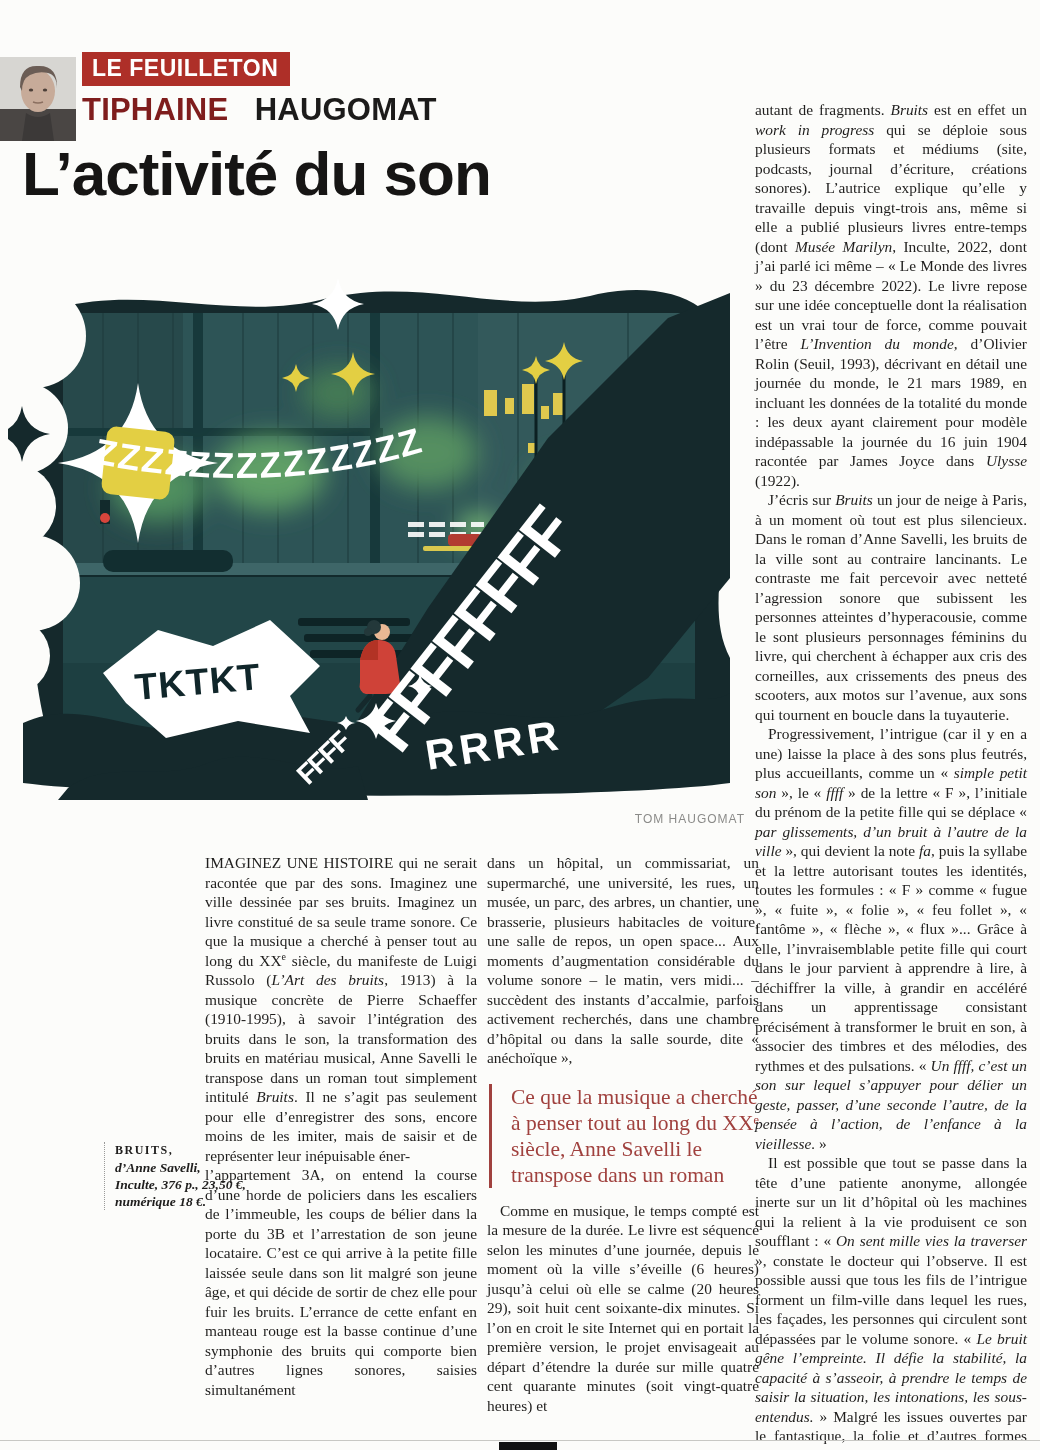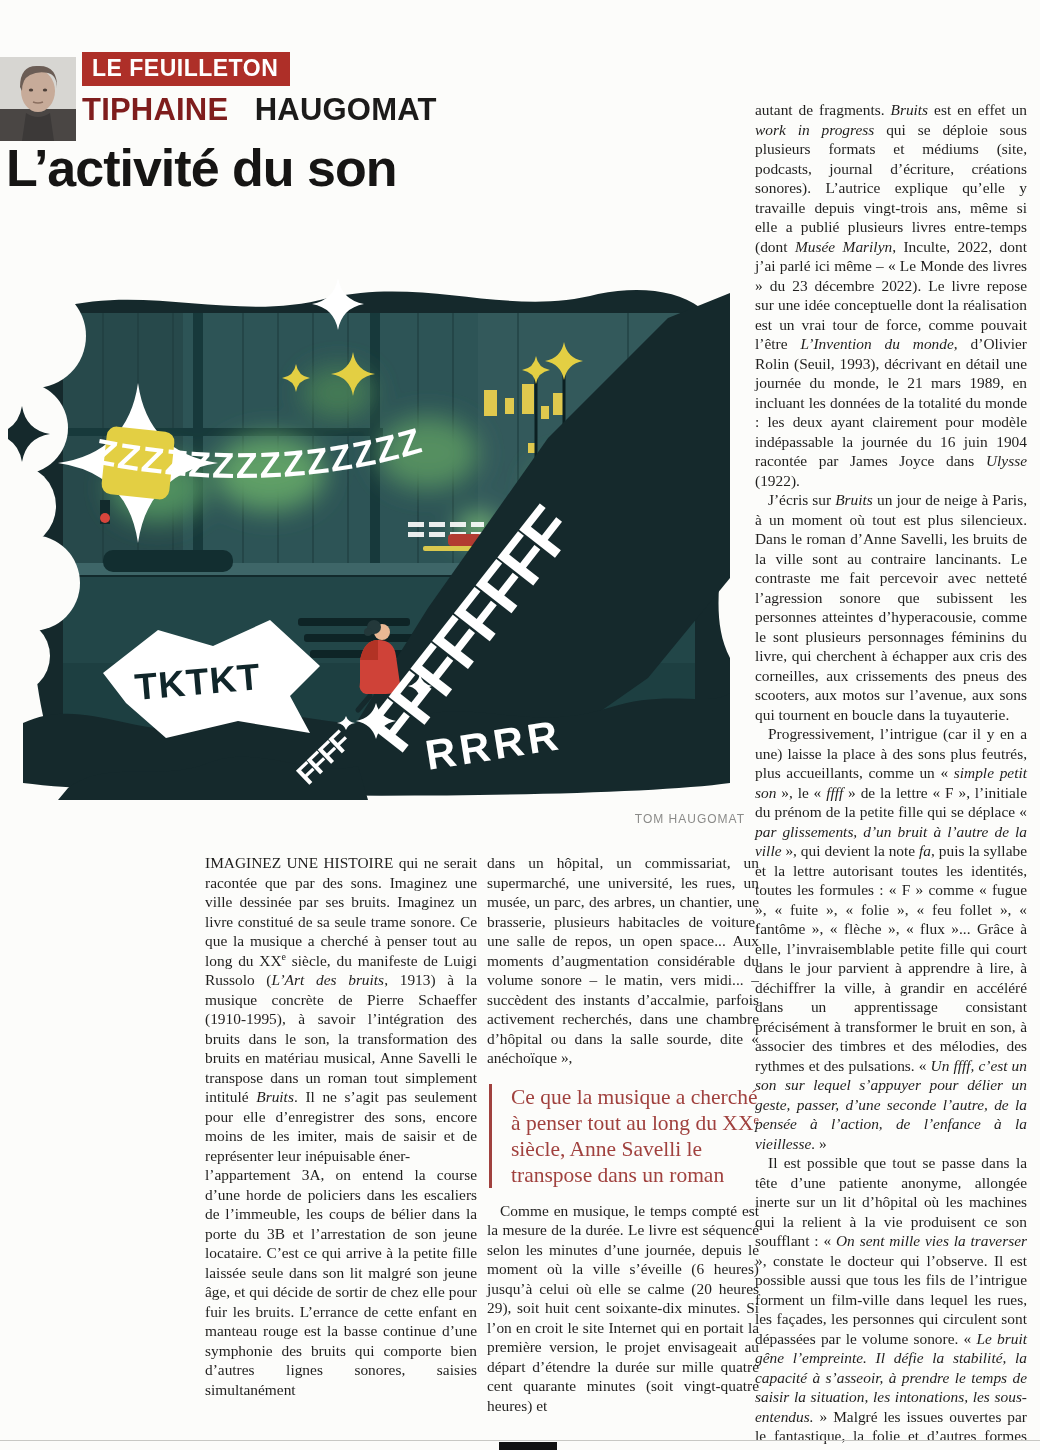--- a/index.html
+++ b/index.html
@@ -8,22 +8,22 @@
 
   
   .avatar{position:absolute;left:0;top:57px;width:76px;height:84px;}
   .kicker{position:absolute;left:82px;top:52px;background:#ae2f28;color:#fff;
           font-family:"Liberation Sans",sans-serif;font-weight:bold;font-size:23px;
           letter-spacing:.5px;padding:3px 12px 4px 10px;}
   .byline{position:absolute;left:82px;top:92px;font-family:"Liberation Sans",sans-serif;
           font-weight:bold;font-size:31px;letter-spacing:.2px;white-space:nowrap;}
   .byline .first{color:#7f1d1d;}
   .byline .last{color:#1c1b1a;}
-  .headline{position:absolute;left:6px;top:138px;font-family:"Liberation Sans",sans-serif;
-            font-weight:bold;font-size:52px;letter-spacing:-1px;color:#161514;}
+  .headline{position:absolute;left:22px;top:138px;font-family:"Liberation Sans",sans-serif;
+            font-weight:bold;font-size:62px;letter-spacing:-1px;color:#161514;}
 
   
   .illo{position:absolute;left:8px;top:278px;width:737px;height:522px;}
   .credit{position:absolute;left:445px;top:812px;width:300px;text-align:right;
           font-family:"Liberation Sans",sans-serif;font-size:12px;letter-spacing:1px;
           color:#8b8b89;}
 
   
   .col{position:absolute;width:272px;text-align:justify;font-size:15.4px;line-height:19.5px;}
   .col .para{margin:0 0 0 0;}
@@ -203,20 +203,26 @@
         <circle cx="14" cy="150" r="46"></circle>
       <circle cx="6" cy="228" r="42"></circle>
         <circle cx="24" cy="305" r="48"></circle>
         <circle cx="4" cy="378" r="38"></circle>
     </g>
     <path fill="#15292c" d="M14,128 Q18,152 42,156 Q18,160 14,184 Q10,160 -14,156 Q10,152 14,128 Z"></path>
   </svg>
 
   <div class="credit">TOM HAUGOMAT</div>
 
+  <div class="bookinfo">
+    <div class="t">BRUITS,</div>
+    <div>d’Anne Savelli,</div>
+    <div>Inculte, 376 p., 23,50 €,</div>
+    <div>numérique 18 €.</div>
+  </div>
 
   <div class="col" id="col1">
     <div class="para">IMAGINEZ UNE HISTOIRE qui ne serait racontée que par des sons. Imaginez une ville dessinée par ses bruits. Imaginez un livre constitué de sa seule trame sonore. Ce que la musique a cherché à penser tout au long du XX<sup>e</sup> siècle, du manifeste de Luigi Russolo (<i>L’Art des bruits</i>, 1913) à la musique concrète de Pierre Schaeffer (1910-1995), à savoir l’intégration des bruits dans le son, la transformation des bruits en matériau musical, Anne Savelli le transpose dans un roman tout simplement intitulé <i>Bruits</i>. Il ne s’agit pas seulement pour elle d’enregistrer des sons, encore moins de les imiter, mais de saisir et de représenter leur inépuisable éner-</div>
     <div class="para">l’appartement 3A, on entend la course d’une horde de policiers dans les escaliers de l’immeuble, les coups de bélier dans la porte du 3B et l’arrestation de son jeune locataire. C’est ce qui arrive à la petite fille laissée seule dans son lit malgré son jeune âge, et qui décide de sortir de chez elle pour fuir les bruits. L’errance de cette enfant en manteau rouge est la basse continue d’une symphonie des bruits qui comporte bien d’autres lignes sonores, saisies simultanément</div>
   </div>
 
   <div class="col" id="col2">
     <div class="para">dans un hôpital, un commissariat, un supermarché, une université, les rues, un musée, un parc, des arbres, un chantier, une brasserie, plusieurs habitacles de voiture, une salle de repos, un open space... Aux moments d’augmentation considérable du volume sonore – le matin, vers midi... – succèdent des instants d’accalmie, parfois activement recherchés, dans une chambre d’hôpital ou dans la salle sourde, dite « anéchoïque »,</div>
     <div class="pullquote">Ce que la musique a cherché à penser tout au long du XXᵉ siècle, Anne Savelli le transpose dans un roman</div>
     <div class="para indent">Comme en musique, le temps compté est la mesure de la durée. Le livre est séquencé selon les minutes d’une journée, depuis le moment où la ville s’éveille (6 heures) jusqu’à celui où elle se calme (20 heures 29), soit huit cent soixante-dix minutes. Si l’on en croit le site Internet qui en portait la première version, le projet envisageait au départ d’étendre la durée sur mille quatre cent quarante minutes (soit vingt-quatre heures) et</div>

